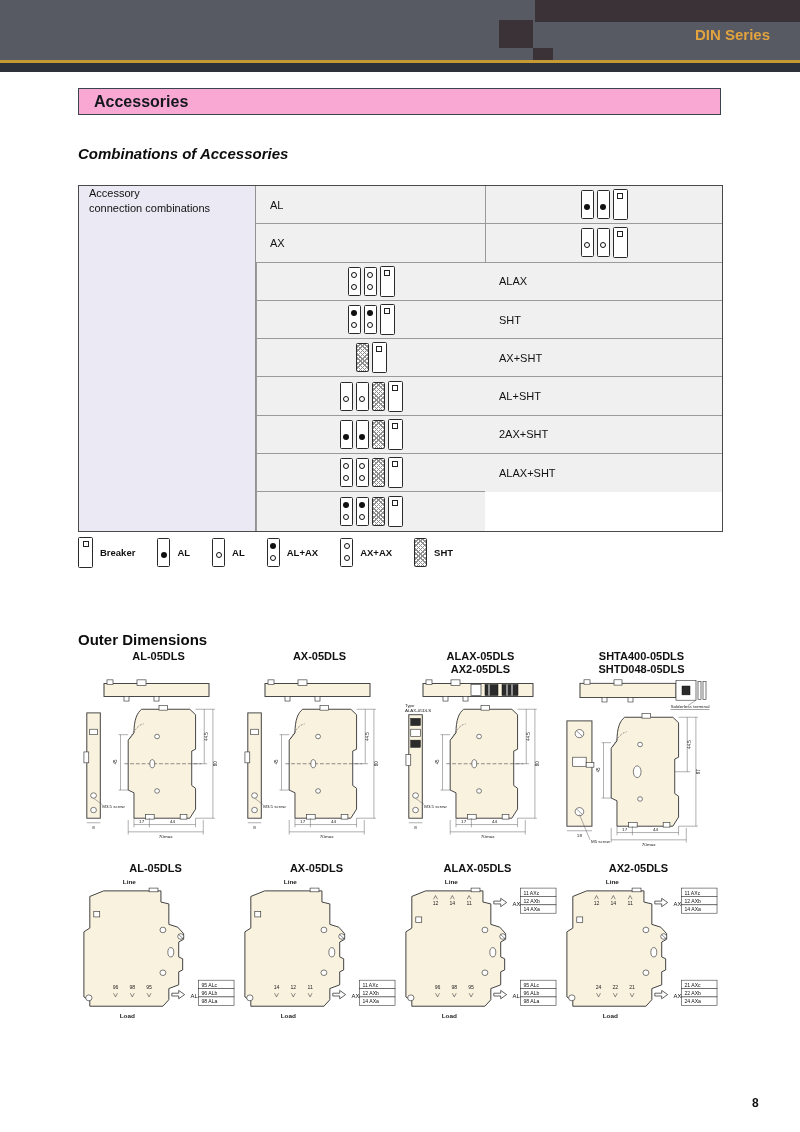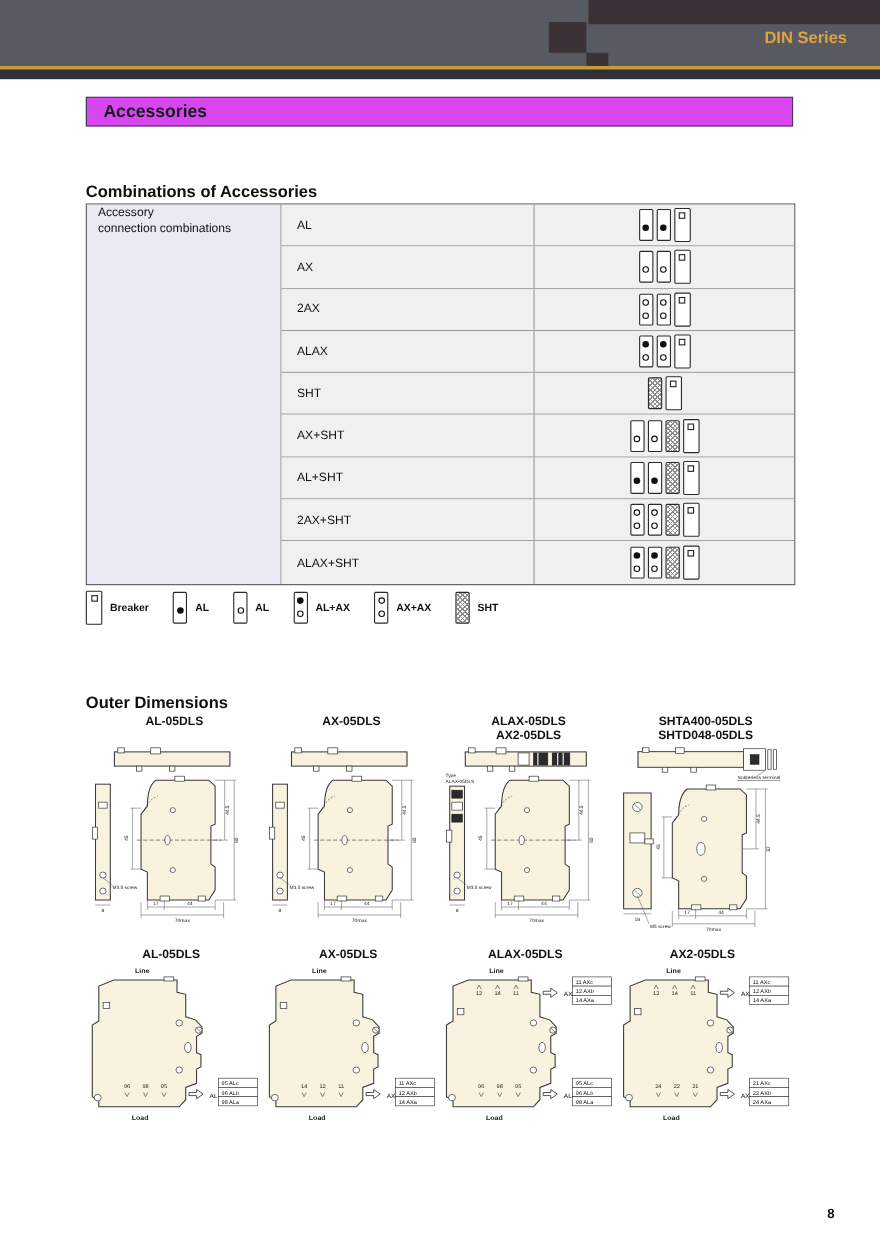--- a/index.html
+++ b/index.html
@@ -9,21 +9,21 @@
   
   .hdr-bar{position:absolute;left:0;top:0;width:800px;height:60px;background:#575a63;}
   .hdr-blk-top{position:absolute;left:535px;top:0;width:265px;height:22px;background:#3a3236;}
   .hdr-blk-sq{position:absolute;left:499px;top:20px;width:34px;height:28px;background:#3a3236;}
   .hdr-blk-sm{position:absolute;left:533px;top:48px;width:20px;height:12px;background:#3a3236;}
   .hdr-gold{position:absolute;left:0;top:60px;width:800px;height:3px;background:#c59a33;}
   .hdr-dark{position:absolute;left:0;top:63px;width:800px;height:9px;background:#2e3139;}
   .hdr-series{position:absolute;right:30px;top:26px;font-size:15px;font-weight:bold;color:#e2a33e;}
 
   
-  .title-box{position:absolute;left:78px;top:88px;width:643px;height:27px;background:#d946ef;
+  .title-box{position:absolute;left:78px;top:88px;width:643px;height:27px;background:#f9a8d4;
              border:1px solid #39444e;box-sizing:border-box;display:flex;align-items:center;
              padding-left:15px;font-size:16px;font-weight:bold;color:#14181d;}
 
   .h2{position:absolute;font-weight:bold;font-size:15px;color:#0d0d0d;}
 
   
   #combo-rows{position:absolute;left:78px;top:185px;width:643px;display:grid;
               grid-template-columns:177px 229px 237px;grid-auto-rows:38.3px;
               border:1px solid #4a4a4a;background:#fff;box-sizing:content-box;}
   .combo-header-cell{grid-column:1;grid-row:1/span 9;background:#eae9f4;border-right:1px solid #919191;
@@ -86,21 +86,21 @@
   <div class="hdr-blk-sq"></div>
   <div class="hdr-blk-sm"></div>
   <div class="hdr-gold"></div>
   <div class="hdr-dark"></div>
   <div class="hdr-series">DIN Series</div>
 
   <div class="title-box">
     <span>Accessories</span>
   </div>
 
-  <div class="h2" style="left:78px;top:166px;">Combinations of Accessories</div>
+  <div class="h2" style="left:78px;top:145px;font-style:italic;">Combinations of Accessories</div>
 
   <div id="combo-rows">
     <div class="combo-header-cell">
       <div>Accessory</div>
       <div>connection combinations</div>
     </div>
   <div class="combo-label-cell">AL</div>
       <div class="combo-diagram-cell">
         <div class="mod al">
           <div class="dot single"></div>
@@ -117,21 +117,20 @@
         <div class="mod ax">
           <div class="circ single"></div>
         </div>
         <div class="mod ax">
           <div class="circ single"></div>
         </div>
         <div class="mod breaker">
           <div class="sq"></div>
         </div>
       </div>
-      <div class="combo-label-cell">2AX</div>
       <div class="combo-diagram-cell">
         <div class="mod axax">
           <div class="circ t1"></div>
           <div class="circ t2"></div>
         </div>
         <div class="mod axax">
           <div class="circ t1"></div>
           <div class="circ t2"></div>
         </div>
         <div class="mod breaker">

